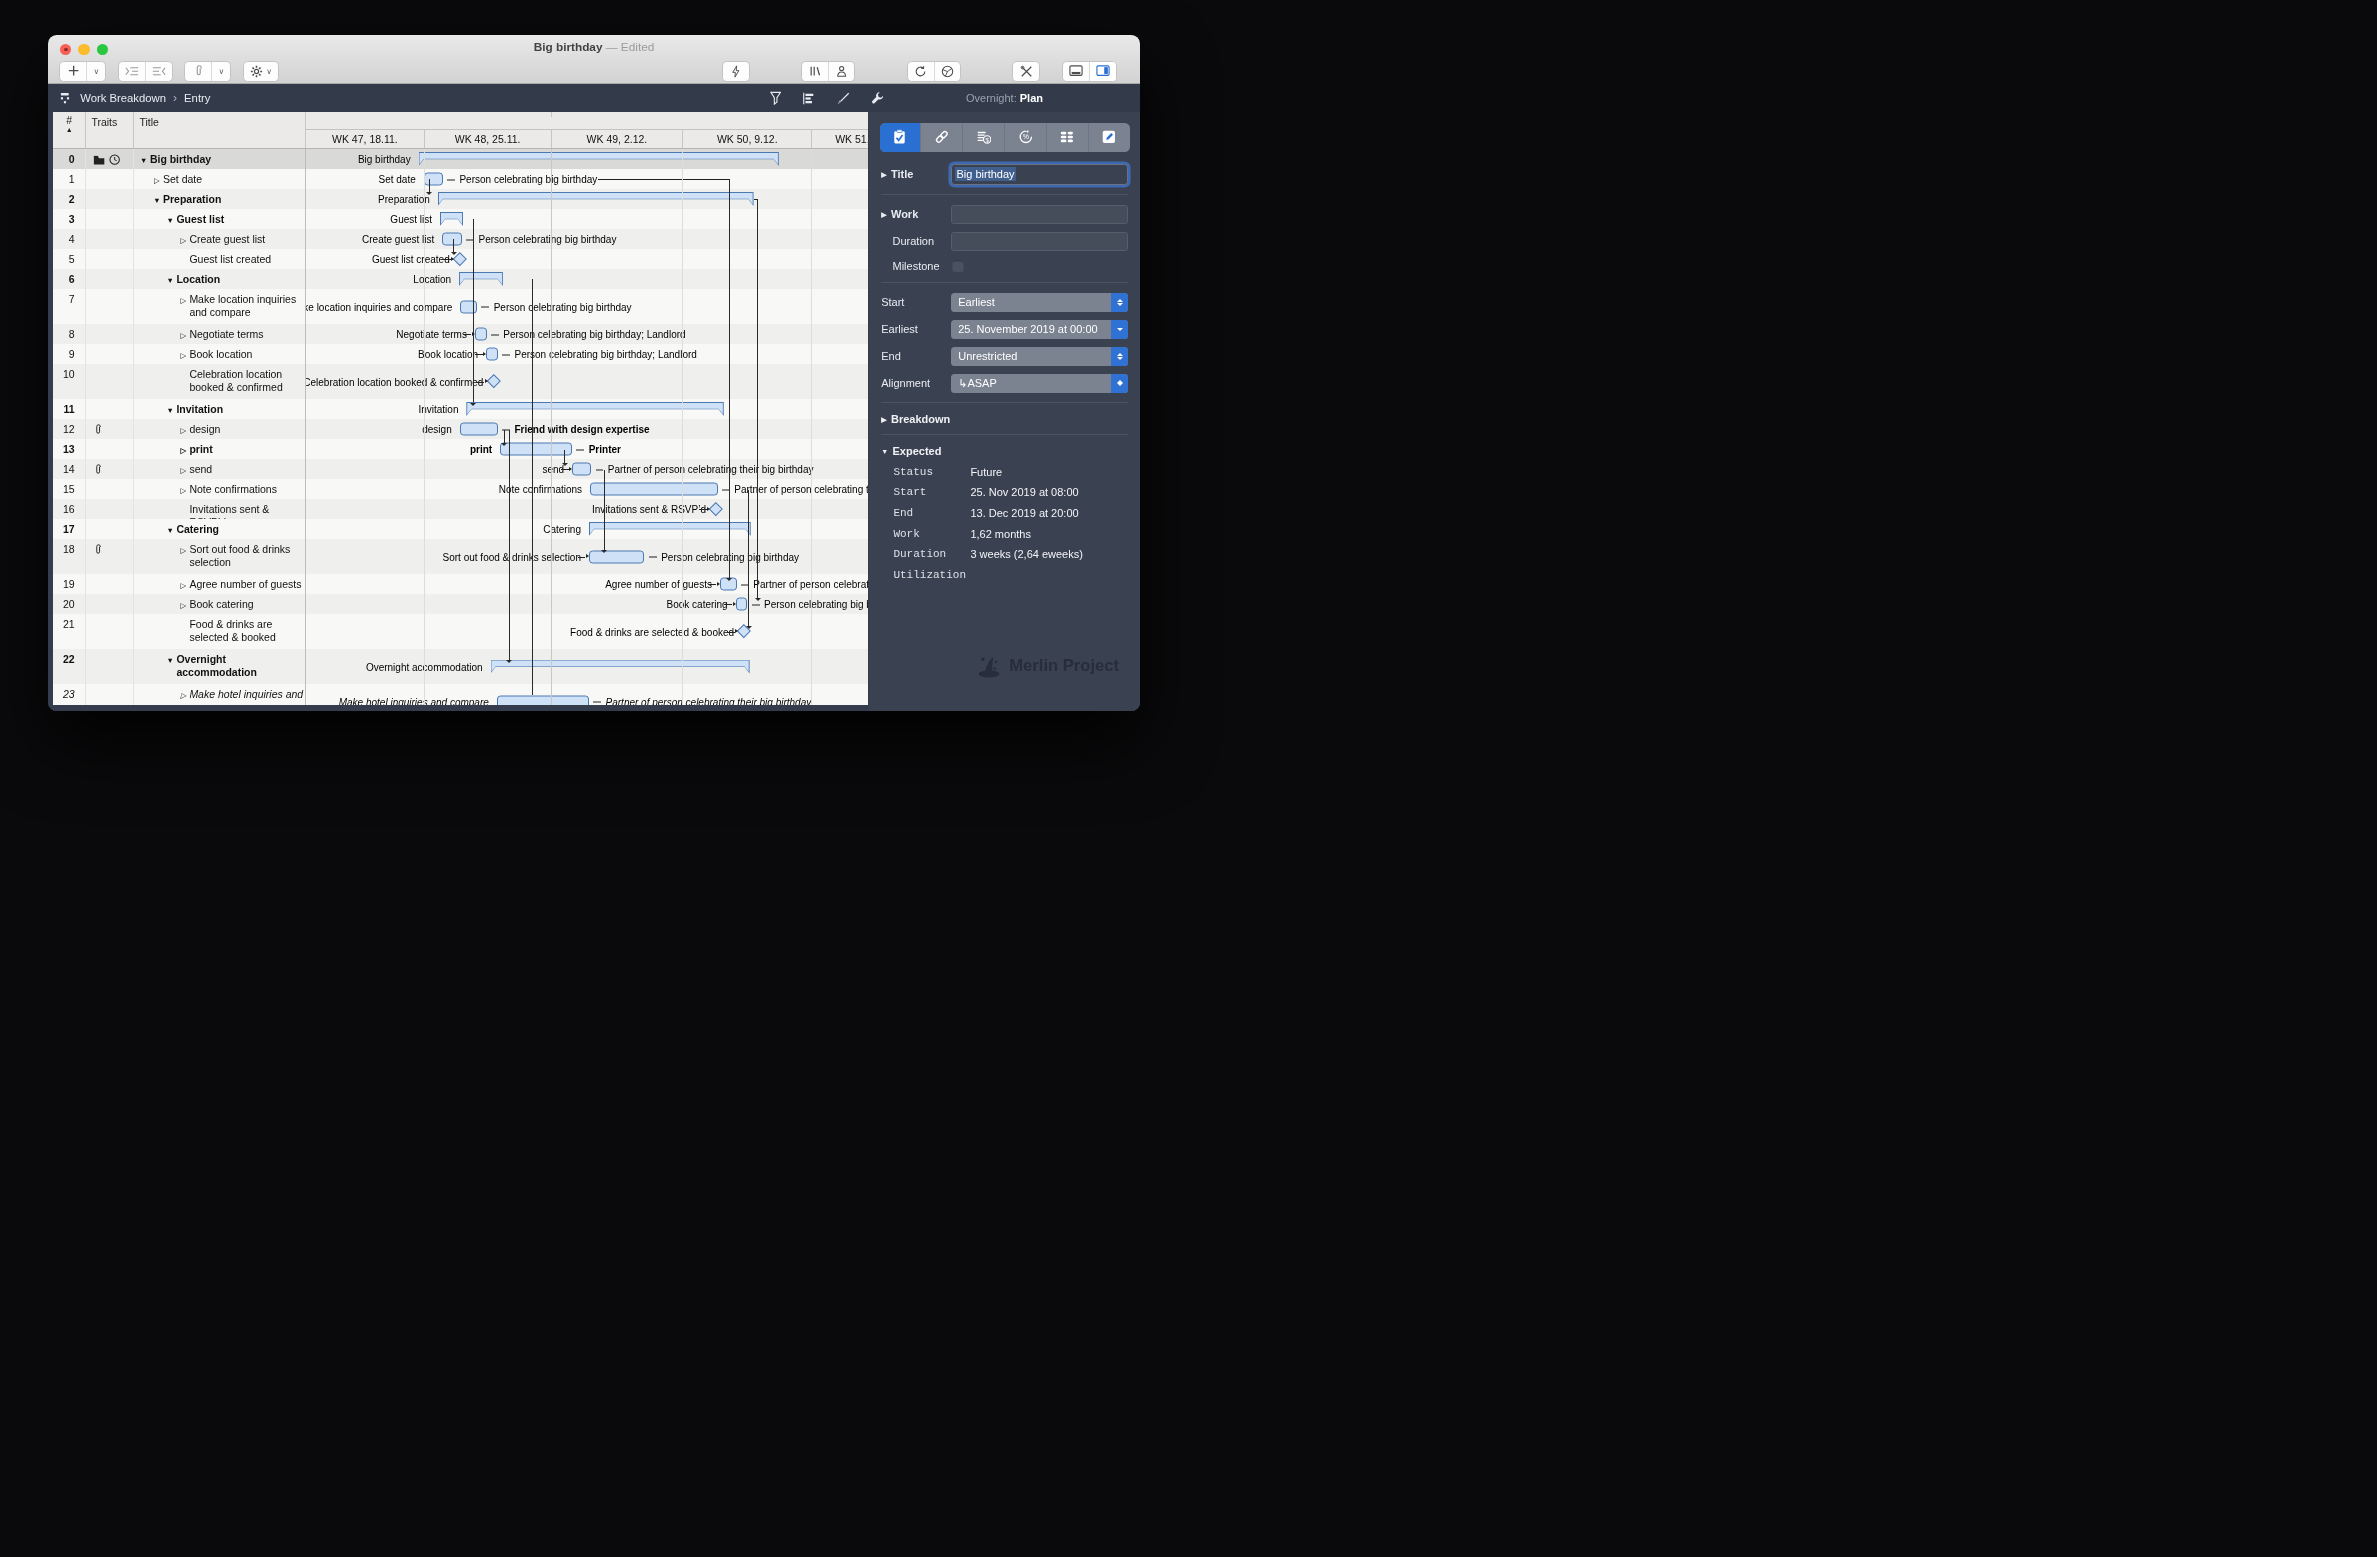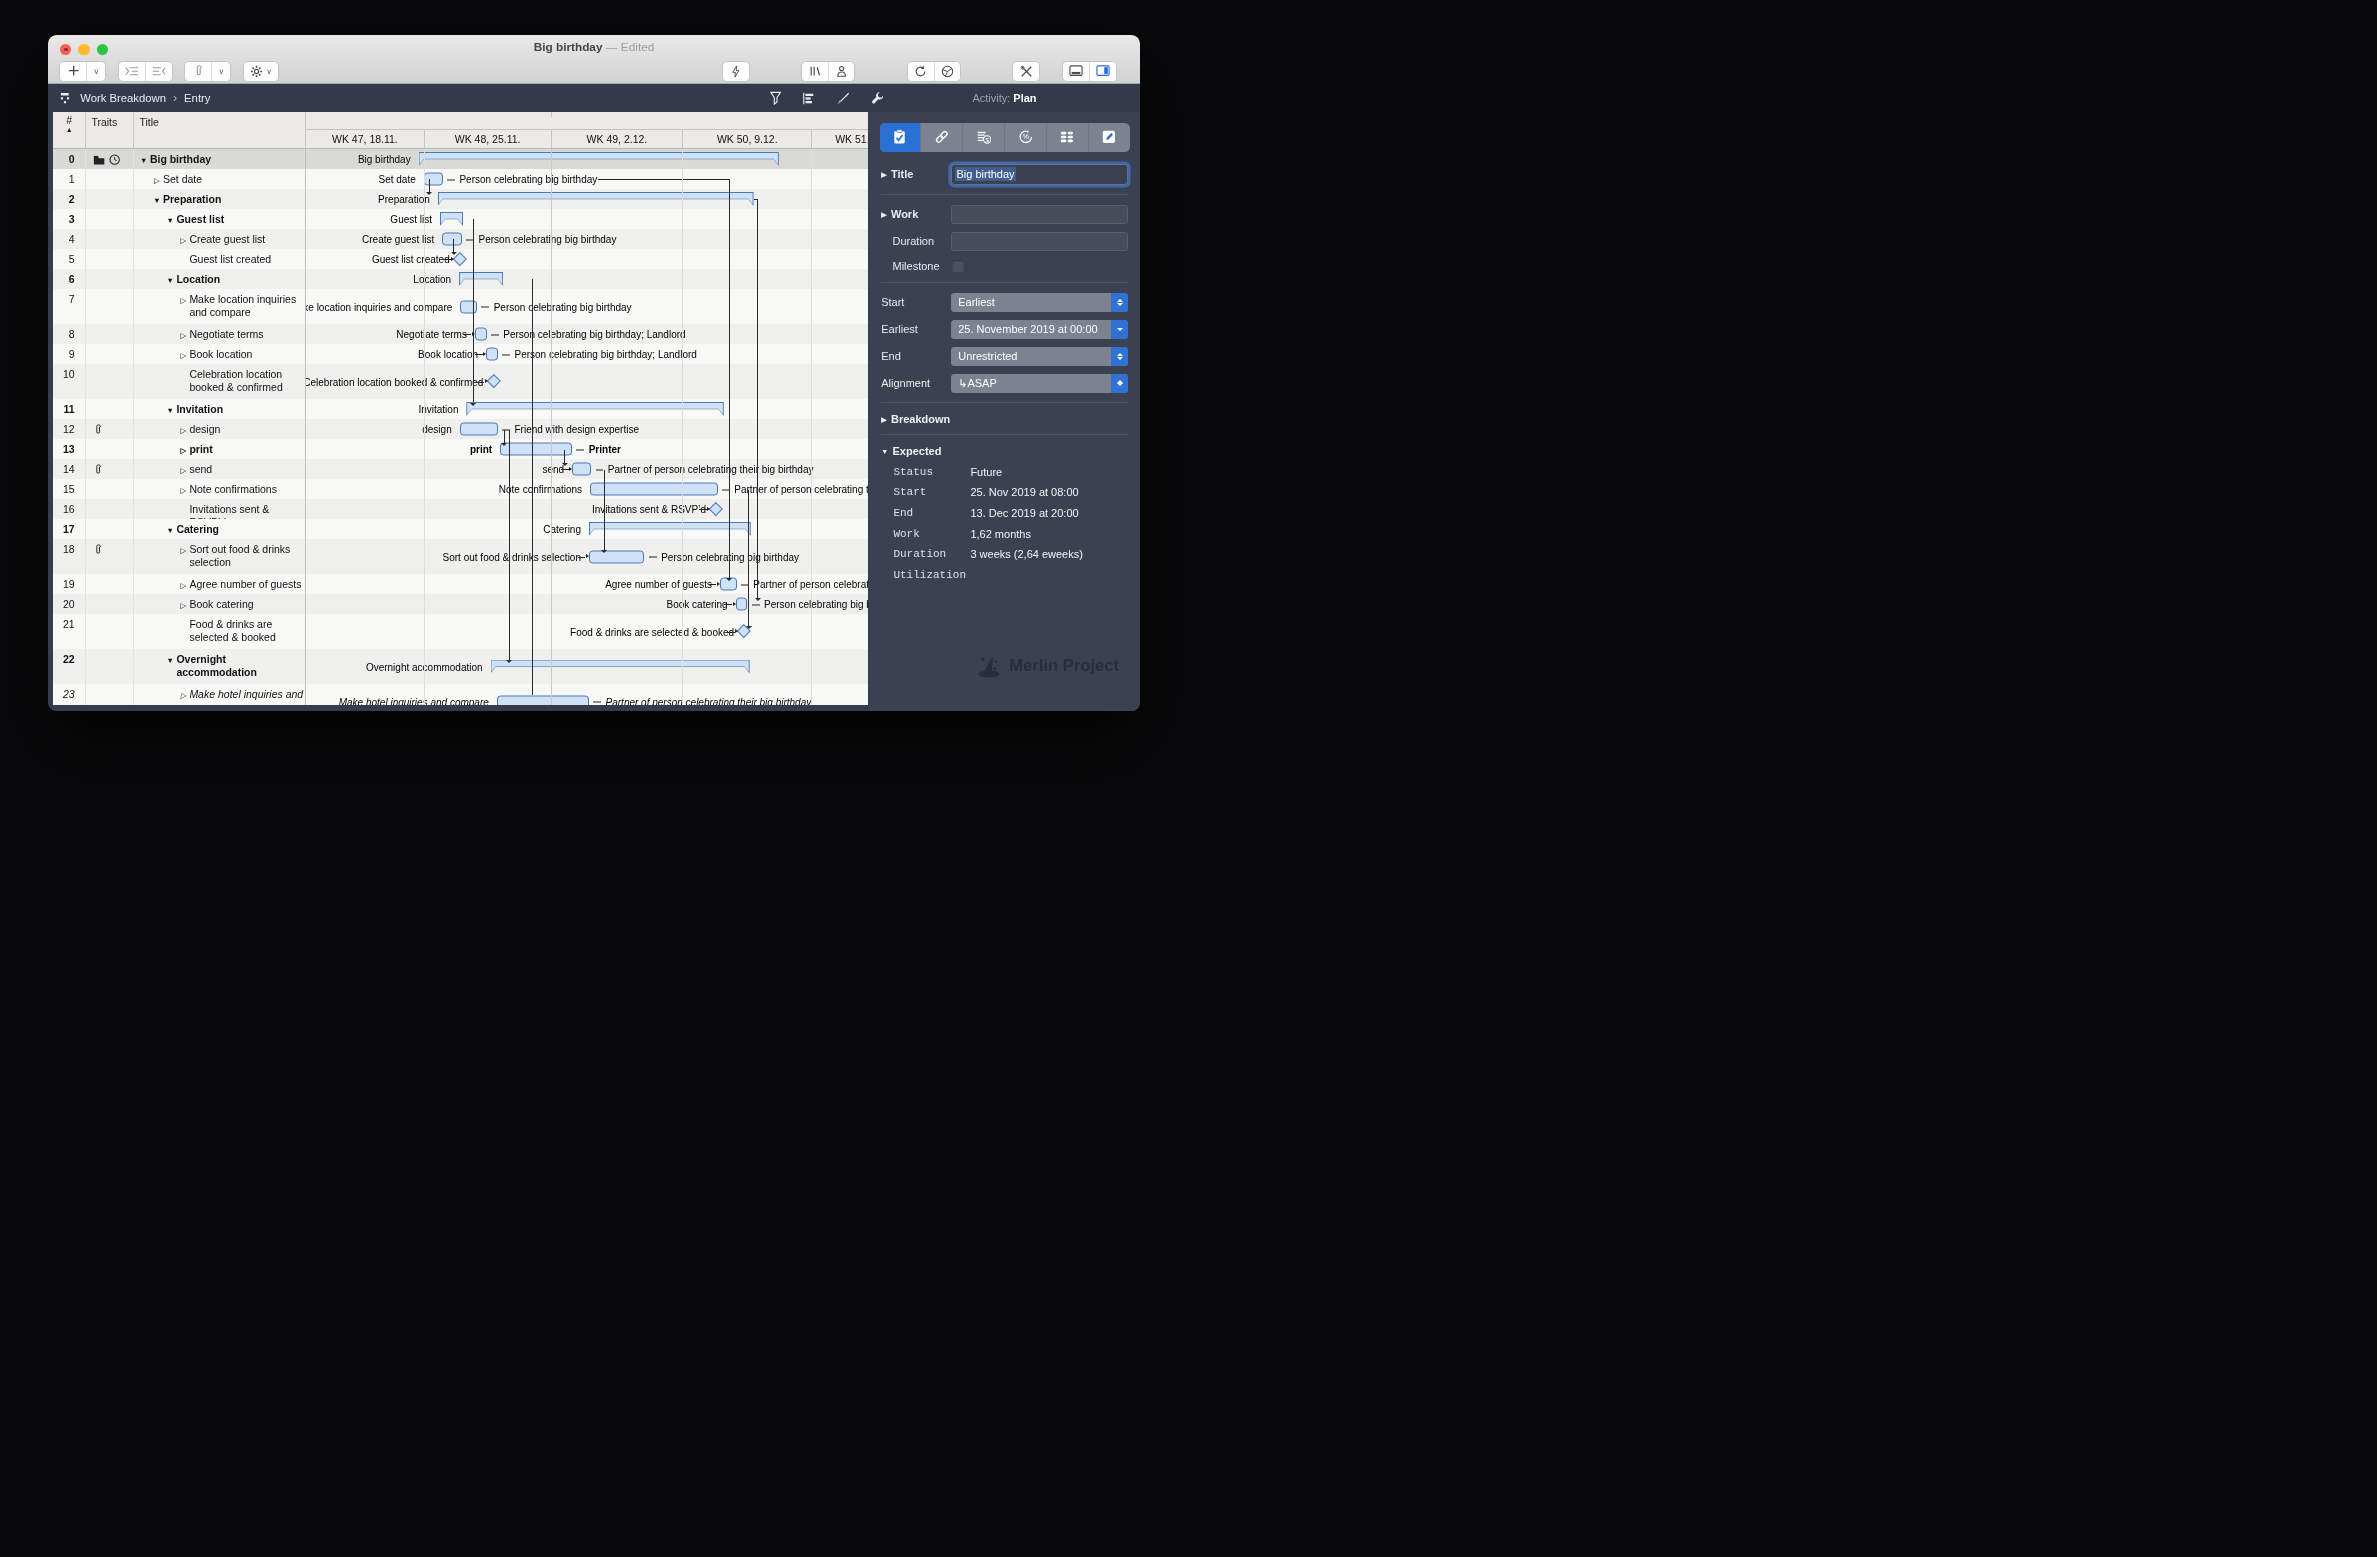--- a/index.html
+++ b/index.html
@@ -261,21 +261,21 @@
           <rect x="4" y="10.4" width="7.5" height="2.6" fill="#e8ebf1"></rect>
         </svg>
       <svg width="14" height="14" viewBox="0 0 16 16">
           <path d="M14 2L7 9l-2 2-1.5 3L2 15l1-1.5L6 12l2-2 7-7z" fill="#e8ebf1"></path>
           <path d="M3.5 11.5l1.5 1.5" stroke="#9aa2b0" stroke-width="2"></path>
         </svg>
       <svg width="14" height="14" viewBox="0 0 16 16">
           <path d="M10 1.5a4 4 0 0 0-4 5.4L1.5 11.4a1.8 1.8 0 0 0 2.5 2.5L8.5 9.4a4 4 0 0 0 5.4-4L11.5 7.8 8.7 6.9 7.8 4.1 10 1.5z" fill="#e8ebf1"></path>
         </svg>
     </div>
-    <div class="activity"><span class="alabel">Activity: </span><span class="avalue">Plan</span></div>
+    <div class="activity"><span class="alabel">Overnight: </span><span class="avalue">Plan</span></div>
   </div>
 
   <div class="content">
 
     <div class="sheetwrap">
       <div class="hdr">
         <div class="hcell hc-num"><span>#</span><span class="sort">▲</span></div>
         <div class="hcell hc-traits"><span>Traits</span></div>
         <div class="hcell hc-title"><span>Title</span></div>
         <div class="ghdr">
@@ -474,21 +474,21 @@
                   <path d="M8.5 3a2.1 2.1 0 0 0-4.2 0v6a1.6 1.6 0 0 0 3.2 0V3.8" fill="none" stroke="#222" stroke-width="1.1" stroke-linecap="round"></path>
                 </svg></span>
             </div>
             <div class="ctitle" style="padding-left: 43px;">
               <span class="glyph">▷</span>
               <span>design</span>
             </div>
             <div class="cgantt">
               <span class="gantt-label" style="right: calc(72.7% + 7.9px);">design</span>
               <div class="bar-task" style="left: 27.3%; width: 6.8%;"></div>
-              <span class="gantt-res" style="left: calc(34.1% + 4.4px);">Friend with design expertise</span>
+              <span class="gantt-res" style="left: calc(34.1% + 4.4px); font-weight: bold;">Friend with design expertise</span>
             </div>
           </div>
           <div class="row odd" style="height: 20px; font-weight: bold;">
             <div class="cnum">13</div>
             <div class="ctraits"></div>
             <div class="ctitle" style="padding-left: 43px;">
               <span class="glyph">▷</span>
               <span>print</span>
             </div>
             <div class="cgantt">

